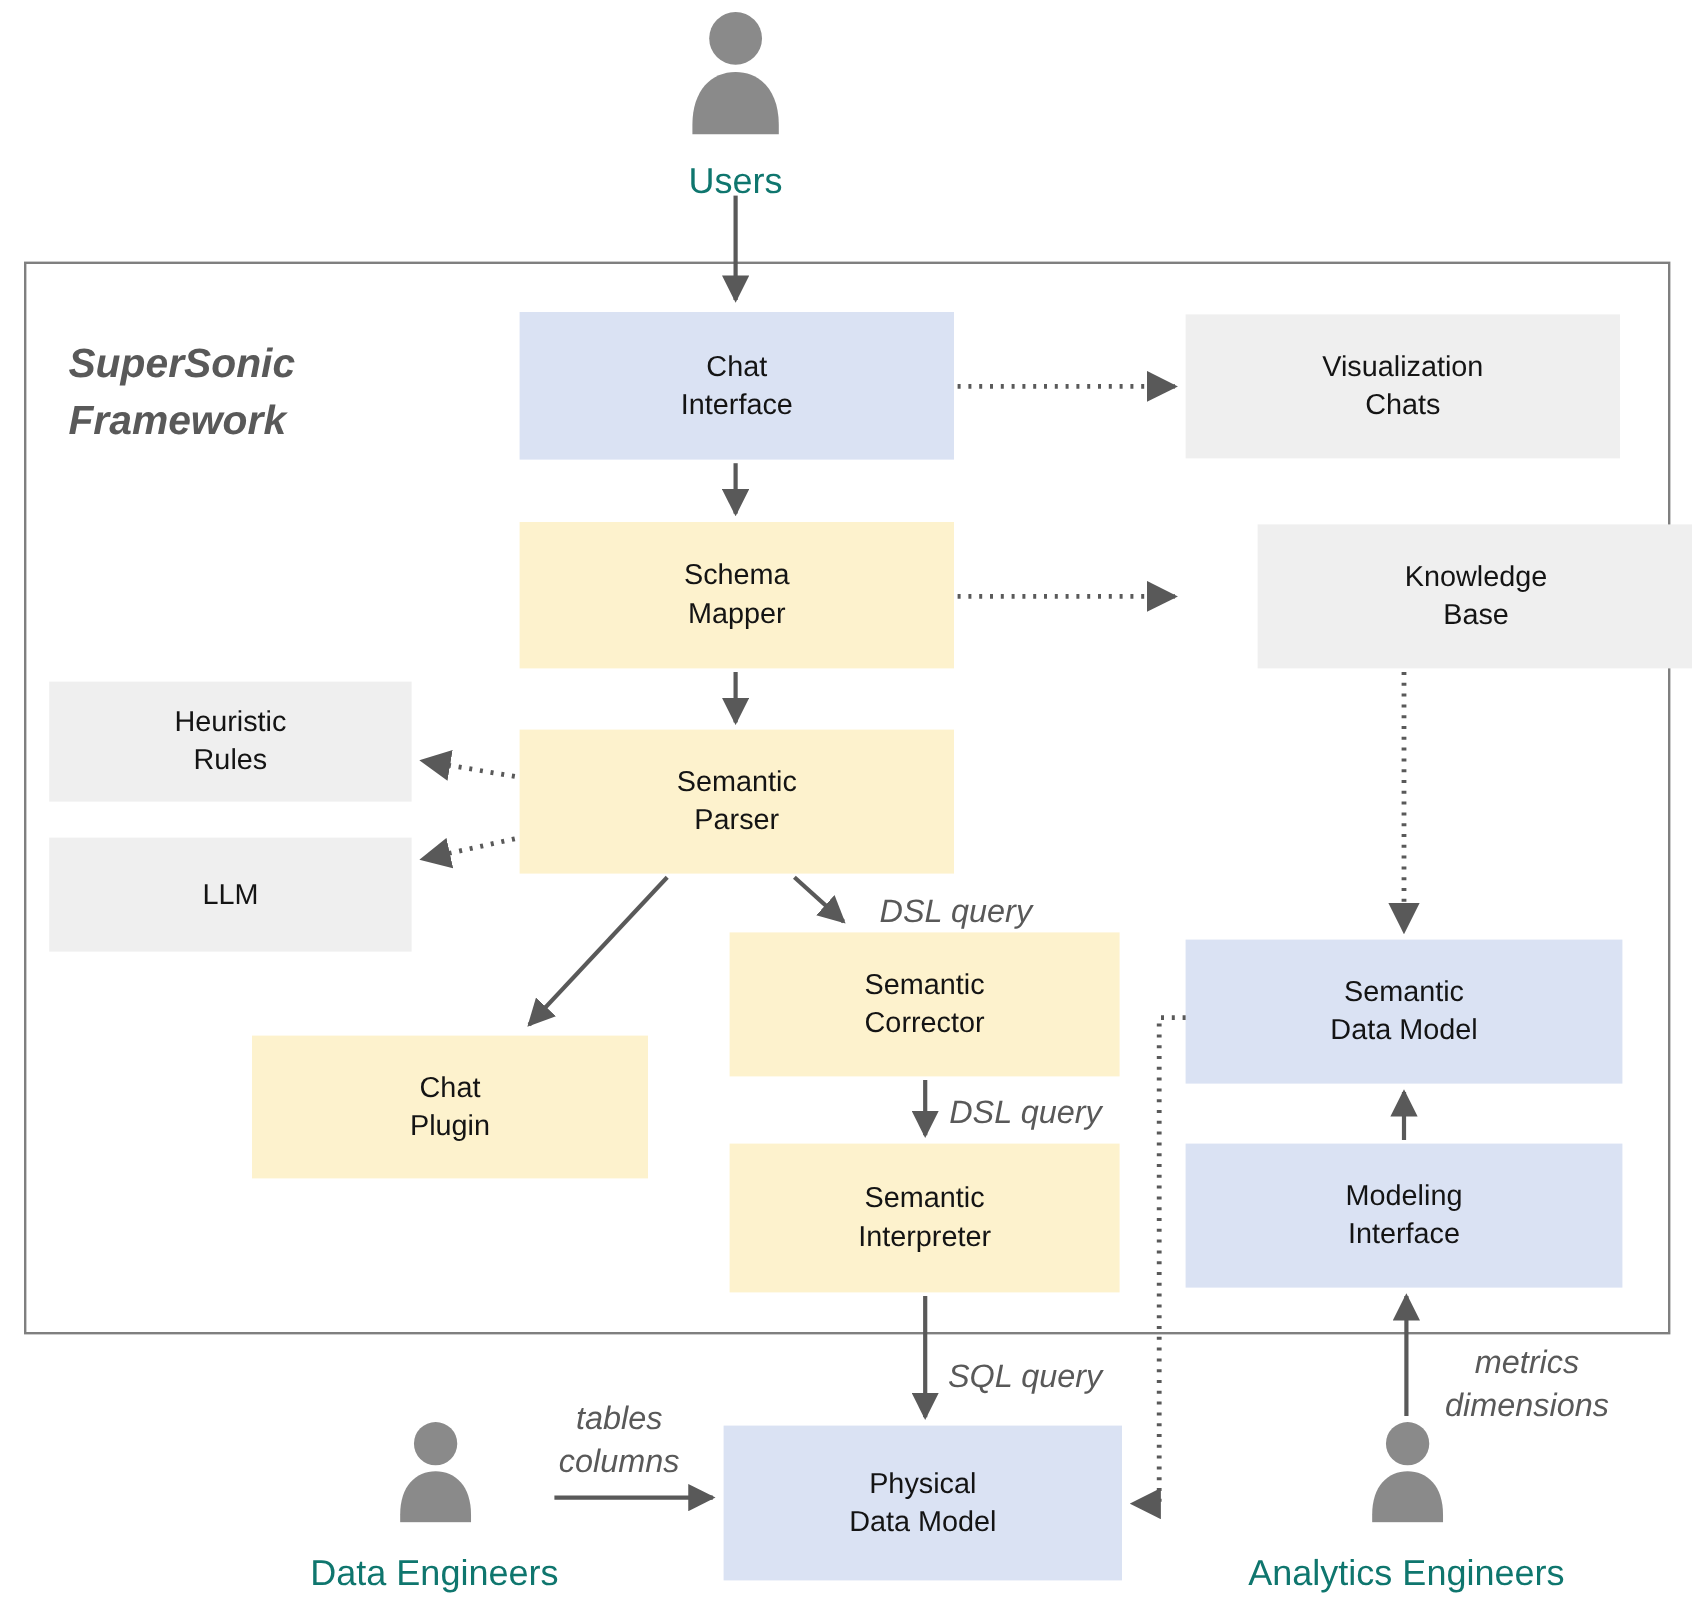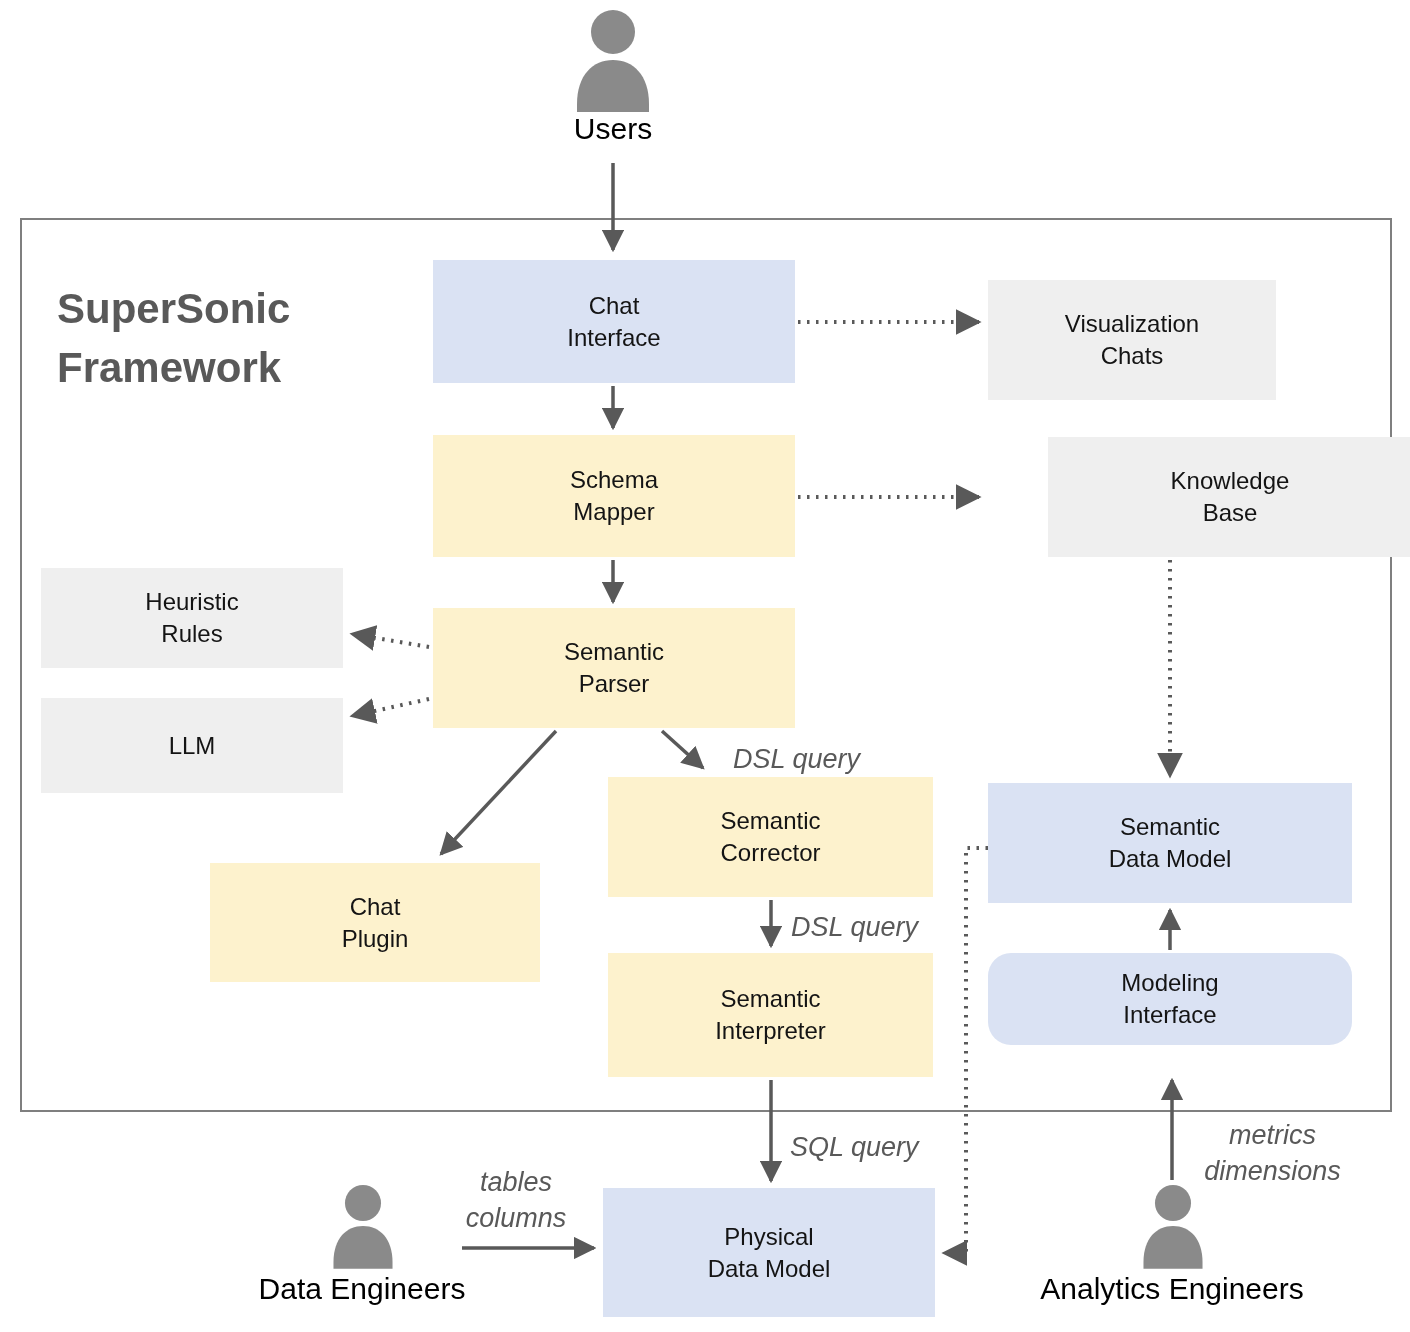--- a/index.html
+++ b/index.html
@@ -6,79 +6,80 @@
   html,body { background:#ffffff; }
   .canvas {
     position:relative; width:1410px; height:1332px; background:#ffffff;
     font-family:"Liberation Sans", sans-serif; overflow:hidden;
   }
   .frame {
     position:absolute; left:20px; top:218px; width:1372px; height:894px;
     border:2px solid var(--frame-border,#7f7f7f); background:transparent;
   }
   .frame-title {
-    position:absolute; left:57px; top:280px; font-size:42px; font-weight:bold;
-    color:var(--title-color,#595959); white-space:pre-line; line-height:1.4;
+    position:absolute; left:57px; top:280px; font-size:34px; font-weight:bold;
+    color:var(--title-color,#595959); white-space:pre-line; line-height:1.4;font-style:italic;
   }
   .node {
     position:absolute; display:flex; align-items:center; justify-content:center;
     text-align:center; white-space:pre-line; font-size:24px; line-height:1.33;
     color:#141414;
   }
   .node.blue   { background:var(--blue-node,#dae2f3); }
   .node.yellow { background:var(--yellow-node,#fdf2cd); }
   .node.gray   { background:var(--gray-node,#efefef); }
   .edge-label {
     position:absolute; font-style:italic; font-size:27px;
     color:var(--label-color,#595959); white-space:pre-line; line-height:1.32;
   }
   .edge-label.center { text-align:center; }
   .actor-label {
-    position:absolute; font-size:30px; color:#000000; text-align:center;
+    position:absolute; font-size:30px; color:#0f766e; text-align:center;
     white-space:nowrap;
+    margin-top:23px;
   }
   .person { position:absolute; }
   .person circle, .person path { fill:var(--icon-color,#8a8a8a); }
   svg.arrows { position:absolute; left:0; top:0; pointer-events:none; }
   .arrow { fill:none; stroke:var(--arrow-color,#595959); }
   .arrow.solid  { stroke-width:3.5; }
   .arrow.dotted { stroke-width:4; stroke-dasharray:2.5 6.5; }
   #ahead path { fill:var(--arrow-color,#595959); }
 </style>
 </head>
 <body>
 
 <div class="canvas">
 
   <div class="frame"></div>
   <div class="frame-title">SuperSonic
 Framework</div>
 
   <div class="node blue" style="left:433px; top:260px; width:362px; height:123px;">Chat
 Interface</div>
-  <div class="node gray" style="left:988px; top:280px; width:288px; height:120px;">Visualization
+  <div class="node gray" style="left:988px; top:262px; width:362px; height:120px;">Visualization
 Chats</div>
   <div class="node yellow" style="left:433px; top:435px; width:362px; height:122px;">Schema
 Mapper</div>
   <div class="node gray" style="left:1048px; top:437px; width:364px; height:120px;">Knowledge
 Base</div>
   <div class="node gray" style="left:41px;  top:698px; width:302px; height:95px;">LLM</div>
   <div class="node gray" style="left:41px;  top:568px; width:302px; height:100px;">Heuristic
 Rules</div>
   <div class="node yellow" style="left:433px; top:608px; width:362px; height:120px;">Semantic
 Parser</div>
   <div class="node yellow" style="left:210px; top:863px; width:330px; height:119px;">Chat
 Plugin</div>
   <div class="node yellow" style="left:608px; top:777px; width:325px; height:120px;">Semantic
 Corrector</div>
   <div class="node yellow" style="left:608px; top:953px; width:325px; height:124px;">Semantic
 Interpreter</div>
   <div class="node blue" style="left:988px; top:783px; width:364px; height:120px;">Semantic
 Data Model</div>
-  <div class="node blue" style="left:988px; top:953px; width:364px; height:92px;border-radius:23px;">Modeling
+  <div class="node blue" style="left:988px; top:953px; width:364px; height:120px;">Modeling
 Interface</div>
   <div class="node blue" style="left:603px; top:1188px; width:332px; height:129px;">Physical
 Data Model</div>
 
   <div class="edge-label" style="left:733px; top:742px;">DSL query</div>
   <div class="edge-label" style="left:791px; top:910px;">DSL query</div>
   <div class="edge-label" style="left:790px; top:1130px;">SQL query</div>
   <div class="edge-label center" style="left:455px; top:1165px; width:122px;">tables
 columns</div>
   <div class="edge-label center" style="left:1200px; top:1118px; width:145px;">metrics

